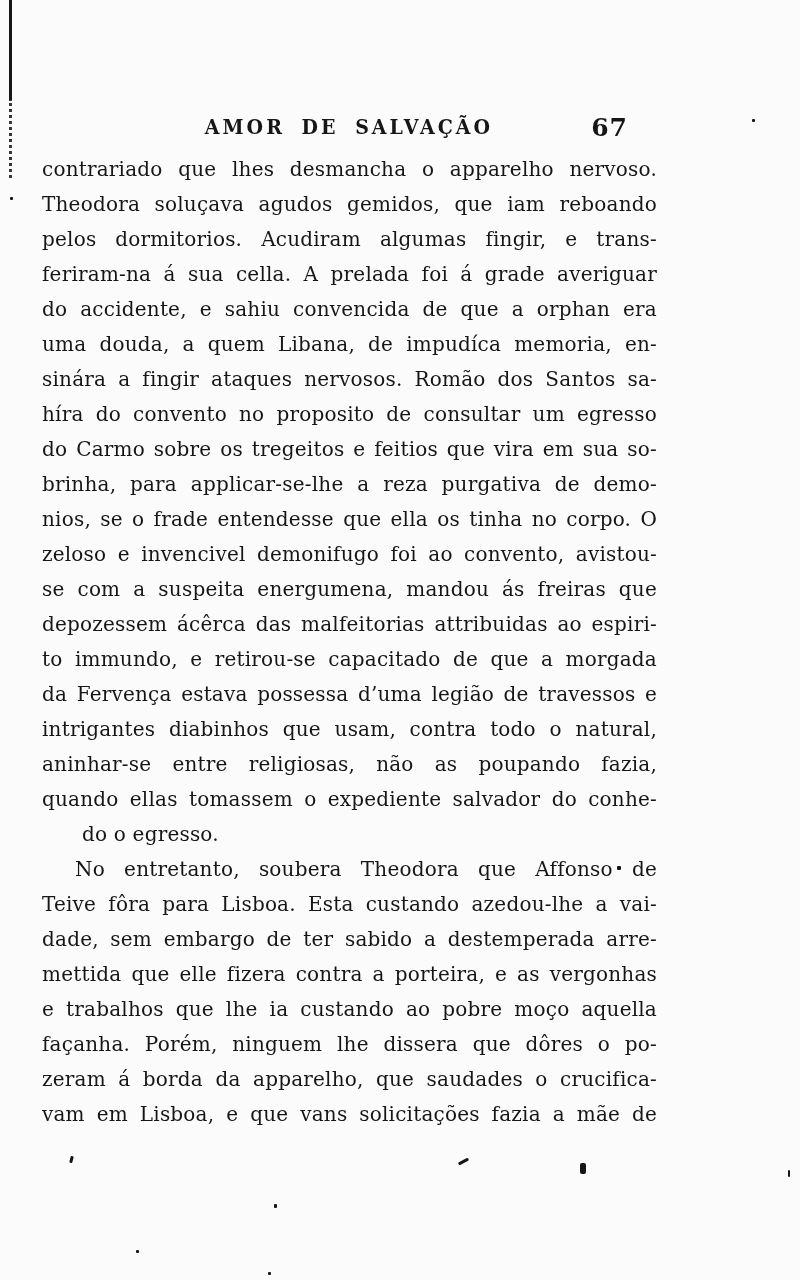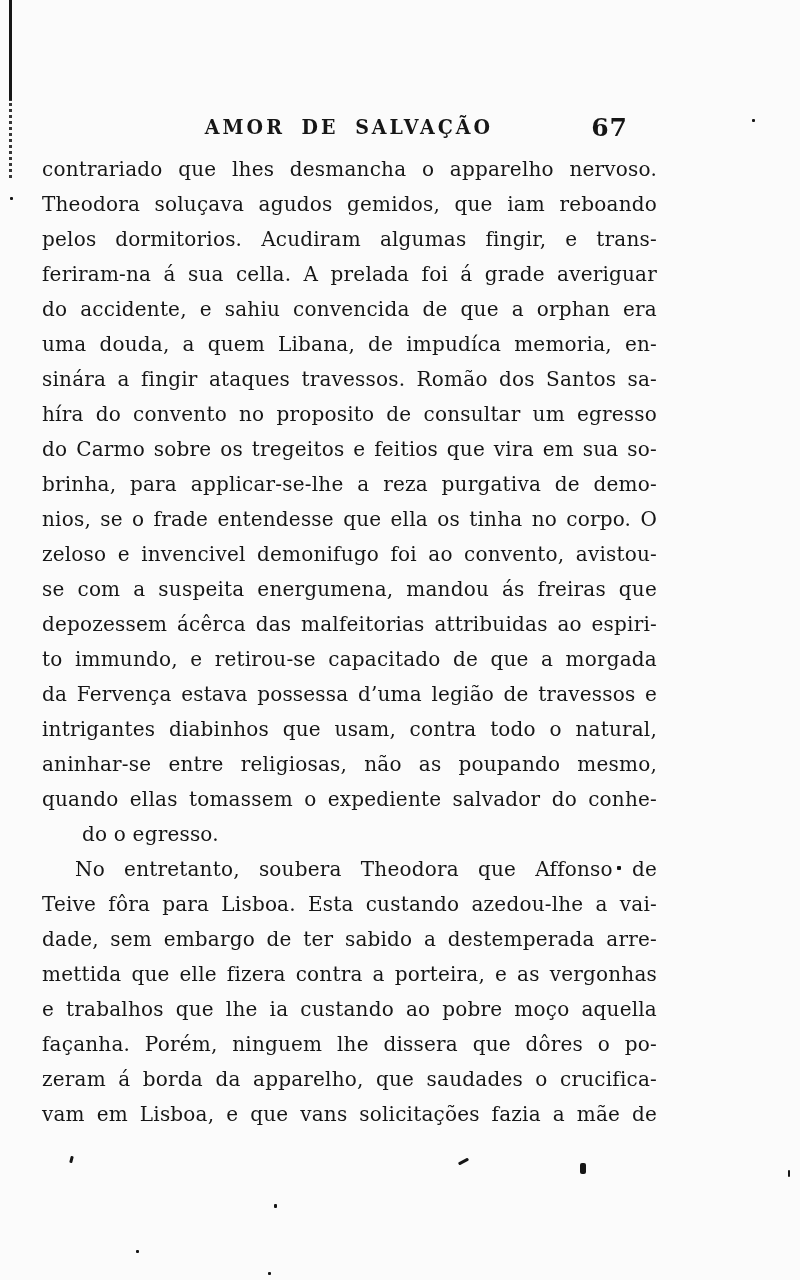--- a/index.html
+++ b/index.html
@@ -104,32 +104,32 @@
   </div>
 
   <div class="body-text">
 
   <div class="text-line">contrariado que lhes desmancha o apparelho nervoso.</div>
       <div class="text-line">Theodora soluçava agudos gemidos, que iam reboando</div>
       <div class="text-line">pelos dormitorios. Acudiram algumas fingir, e trans-</div>
       <div class="text-line">feriram-na á sua cella. A prelada foi á grade averiguar</div>
       <div class="text-line">do accidente, e sahiu convencida de que a orphan era</div>
       <div class="text-line">uma douda, a quem Libana, de impudíca memoria, en-</div>
-      <div class="text-line">sinára a fingir ataques travessos. Romão dos Santos sa-</div>
+      <div class="text-line">sinára a fingir ataques nervosos. Romão dos Santos sa-</div>
       <div class="text-line">híra do convento no proposito de consultar um egresso</div>
       <div class="text-line">do Carmo sobre os tregeitos e feitios que vira em sua so-</div>
       <div class="text-line">brinha, para applicar-se-lhe a reza purgativa de demo-</div>
       <div class="text-line">nios, se o frade entendesse que ella os tinha no corpo. O</div>
       <div class="text-line">zeloso e invencivel demonifugo foi ao convento, avistou-</div>
       <div class="text-line">se com a suspeita energumena, mandou ás freiras que</div>
       <div class="text-line">depozessem ácêrca das malfeitorias attribuidas ao espiri-</div>
       <div class="text-line">to immundo, e retirou-se capacitado de que a morgada</div>
       <div class="text-line">da Fervença estava possessa d’uma legião de travessos e</div>
       <div class="text-line">intrigantes diabinhos que usam, contra todo o natural,</div>
-      <div class="text-line">aninhar-se entre religiosas, não as poupando mesmo,</div>
+      <div class="text-line">aninhar-se entre religiosas, não as poupando fazia,</div>
       <div class="text-line">quando ellas tomassem o expediente salvador do conhe-</div>
       <div class="text-line para-end">do o egresso.</div>
       <div class="text-line indent">No entretanto, soubera Theodora que Affonso de</div>
       <div class="text-line">Teive fôra para Lisboa. Esta custando azedou-lhe a vai-</div>
       <div class="text-line">dade, sem embargo de ter sabido a destemperada arre-</div>
       <div class="text-line">mettida que elle fizera contra a porteira, e as vergonhas</div>
       <div class="text-line">e trabalhos que lhe ia custando ao pobre moço aquella</div>
       <div class="text-line">façanha. Porém, ninguem lhe dissera que dôres o po-</div>
       <div class="text-line">zeram á borda da apparelho, que saudades o crucifica-</div>
       <div class="text-line">vam em Lisboa, e que vans solicitações fazia a mãe de</div>

